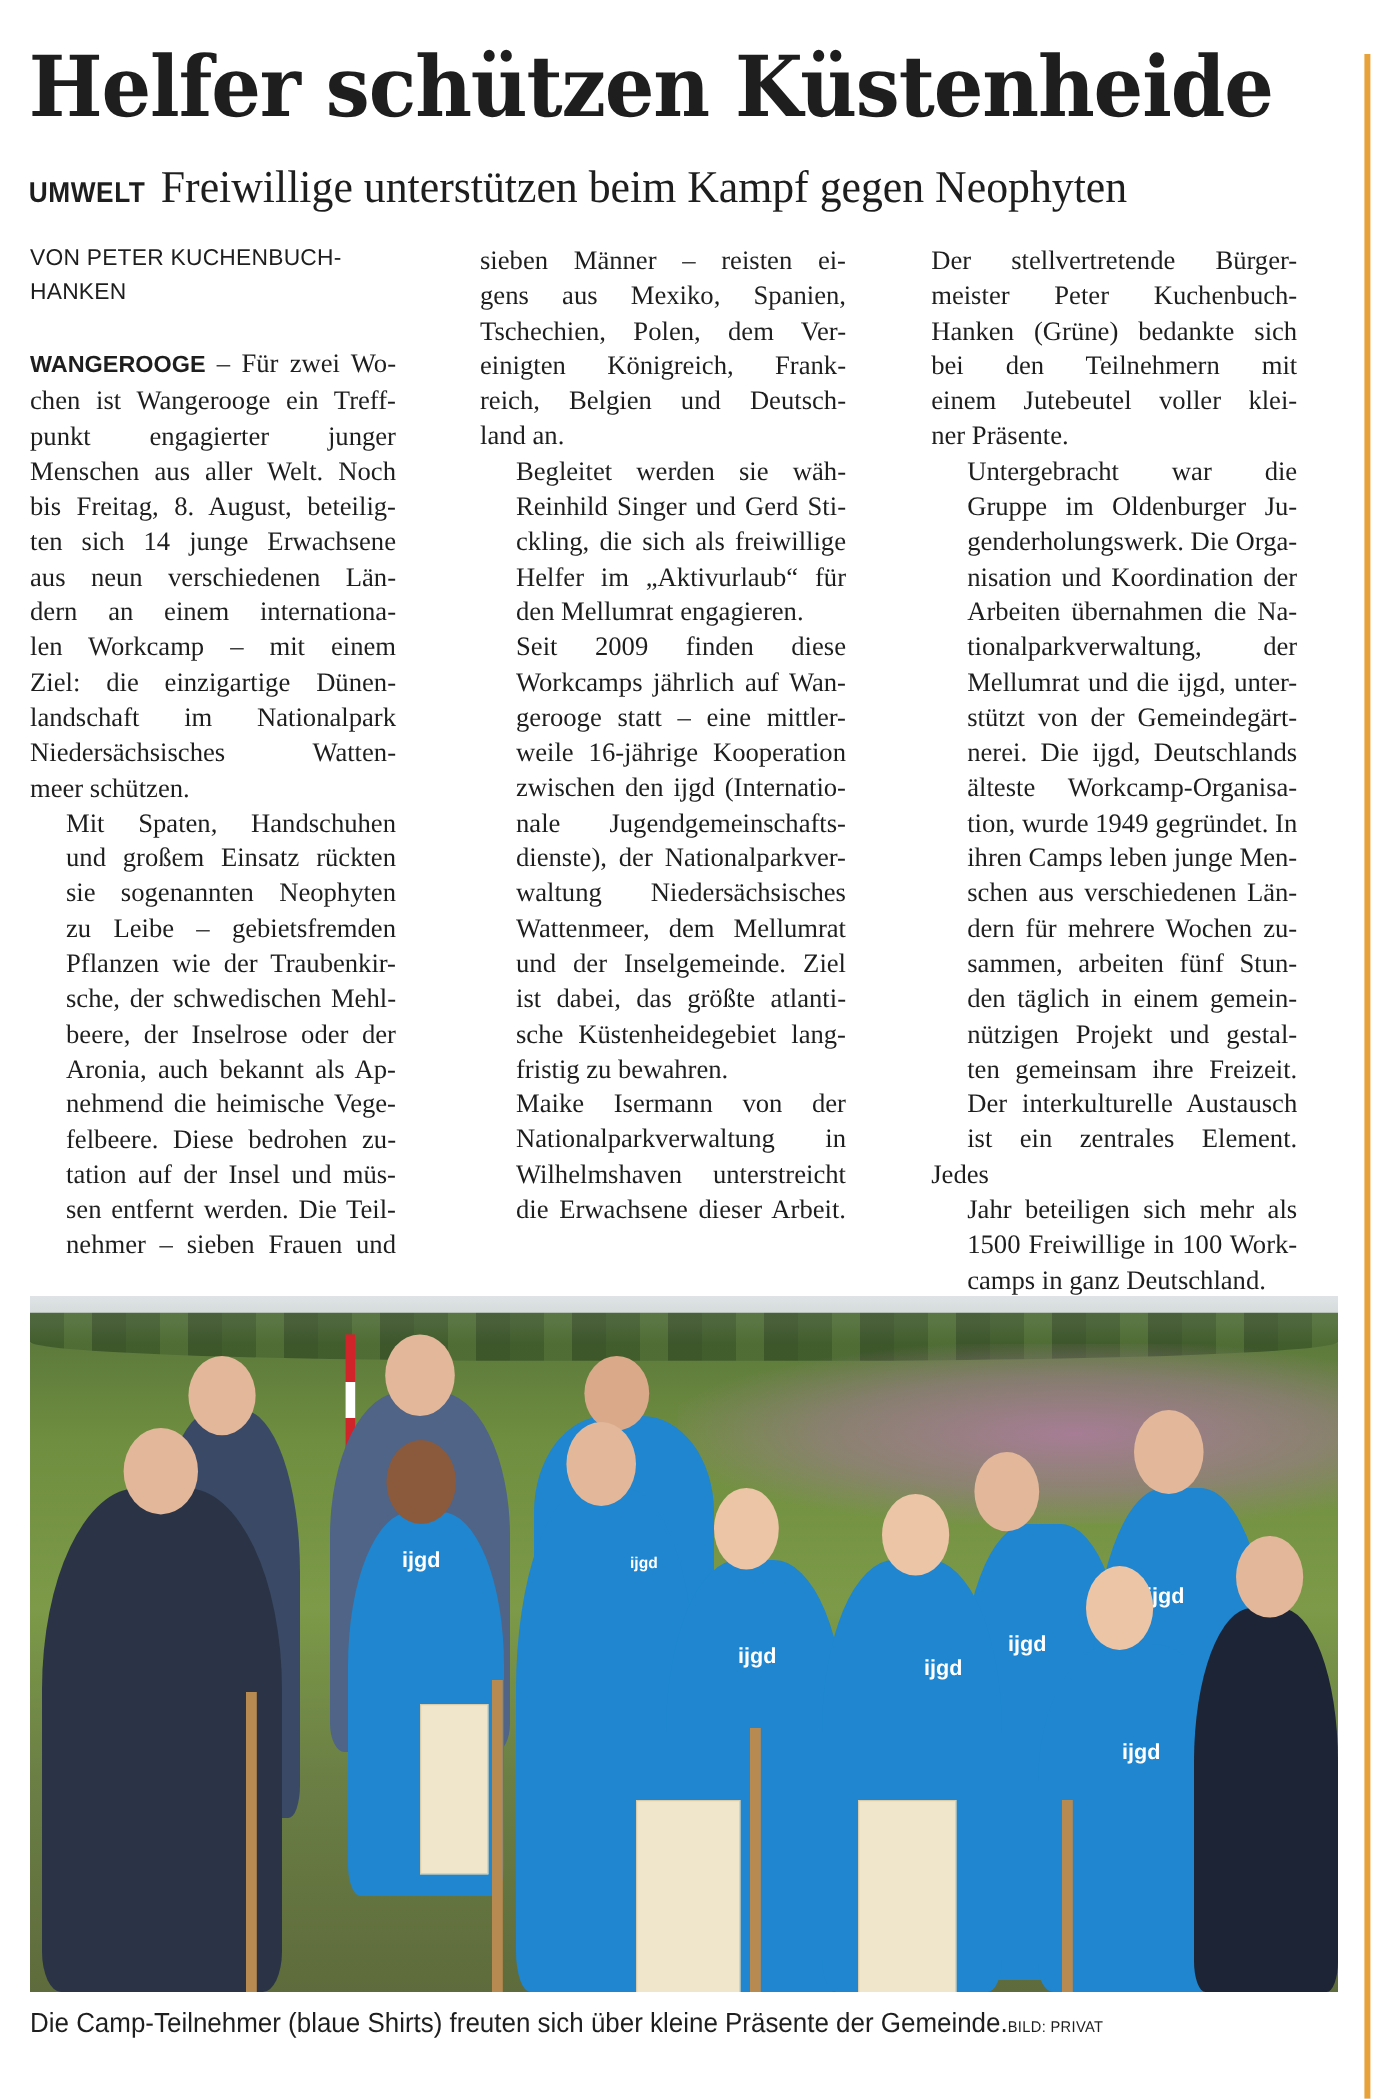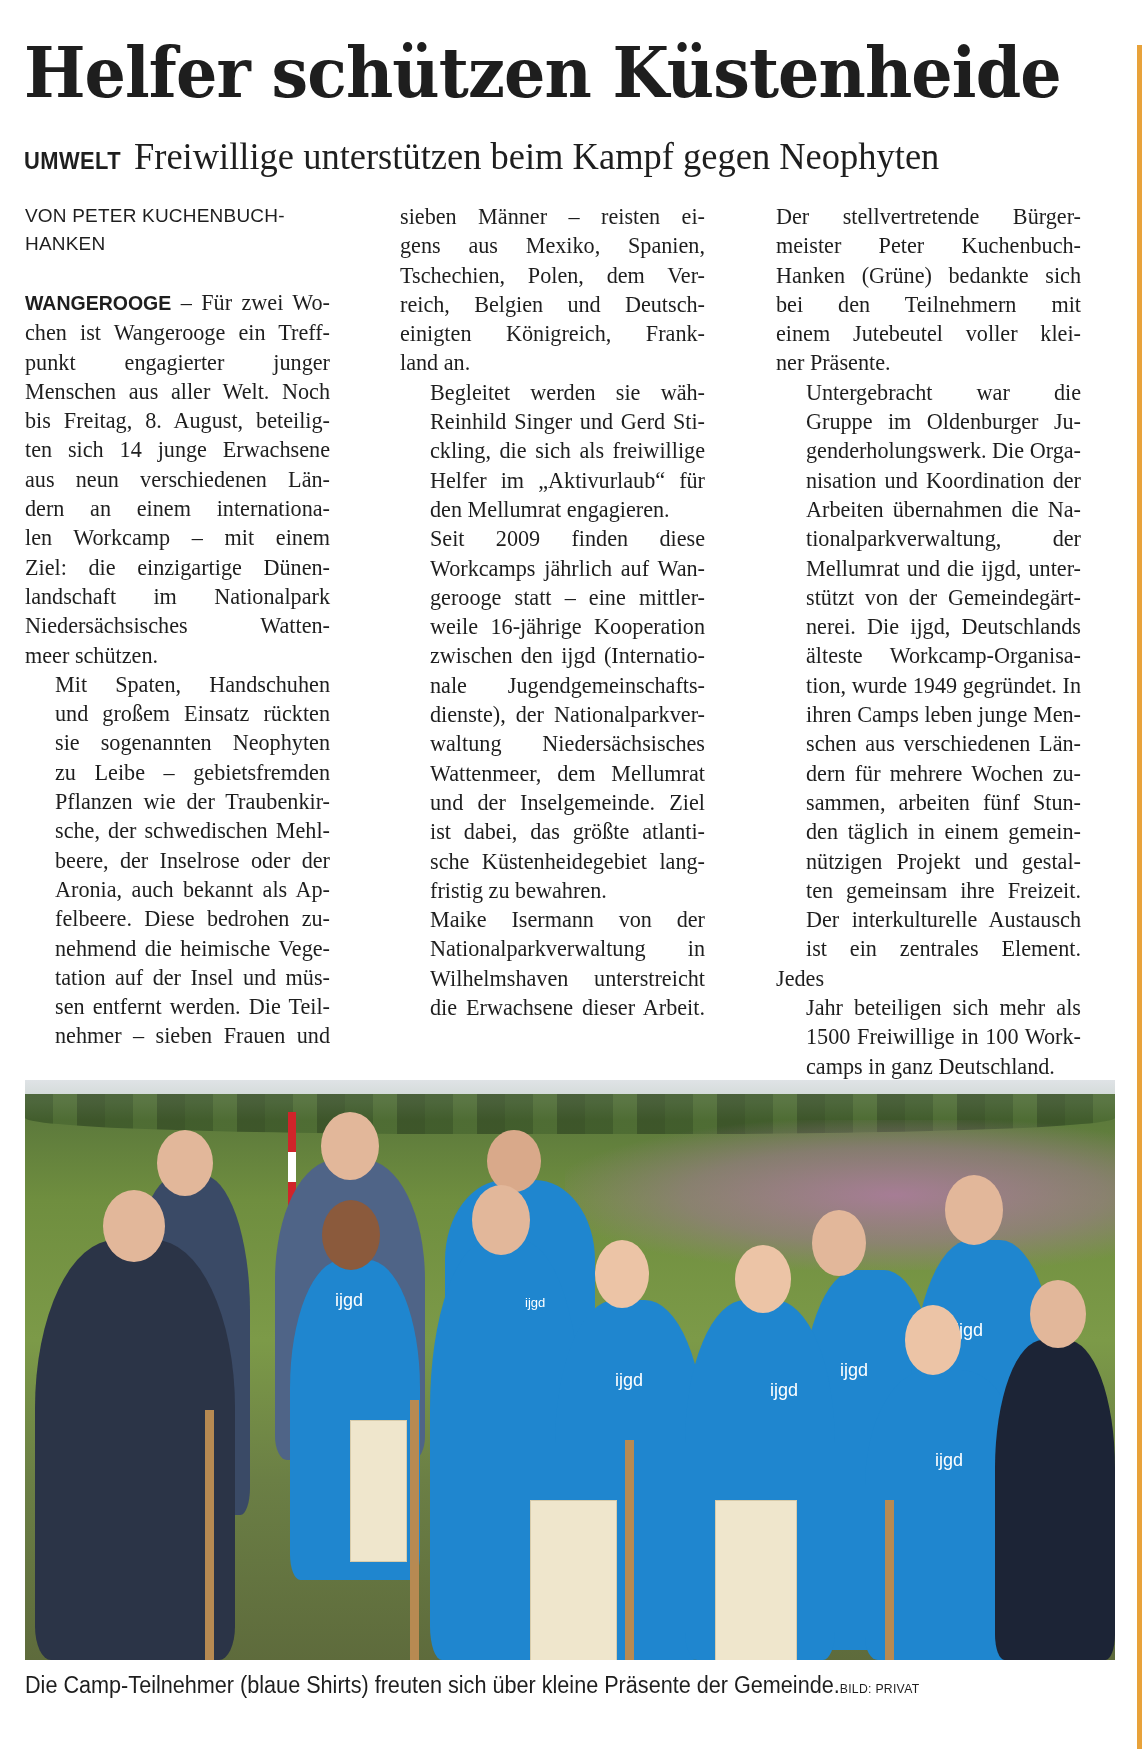--- a/index.html
+++ b/index.html
@@ -57,21 +57,21 @@
   .photo .person {
     position: absolute; border-radius: 40% 40% 8% 8%;
   }
   .photo .head {
     position: absolute; border-radius: 50%; background: #e2b79a;
   }
   .photo .shirt { background: #1f86cf; }
   .photo .jacket { background: #2b3447; }
   .photo .logo {
     position: absolute; color: #ffffff; font-family: "Liberation Sans", sans-serif;
-    font-weight: normal; font-size: 18px; text-align: center;
+    font-weight: bold; font-size: 18px; text-align: center;
   }
   .photo .bag {
     position: absolute; background: #efe6cc; border: 1px solid #d8ccab;
   }
   .photo .stick {
     position: absolute; width: 9px; background: #b78a52;
   }
   .photo .pole {
     position: absolute; width: 8px; background: repeating-linear-gradient(180deg, #d0242a 0 40px, #ffffff 40px 70px);
   }
@@ -117,35 +117,35 @@
   </p>
   <p class="indent">
     <span class="line">Mit Spaten, Handschuhen</span>
     <span class="line">und großem Einsatz rückten</span>
     <span class="line">sie sogenannten Neophyten</span>
     <span class="line">zu Leibe – gebietsfremden</span>
     <span class="line">Pflanzen wie der Traubenkir-</span>
     <span class="line">sche, der schwedischen Mehl-</span>
     <span class="line">beere, der Inselrose oder der</span>
     <span class="line">Aronia, auch bekannt als Ap-</span>
+    <span class="line">nehmend die heimische Vege-</span>
     <span class="line">felbeere. Diese bedrohen zu-</span>
-    <span class="line">nehmend die heimische Vege-</span>
     <span class="line">tation auf der Insel und müs-</span>
     <span class="line">sen entfernt werden. Die Teil-</span>
     <span class="line">nehmer – sieben Frauen und</span>
   </p>
 </div>
 
 <div class="col col2">
   <p>
     <span class="line">sieben Männer – reisten ei-</span>
     <span class="line">gens aus Mexiko, Spanien,</span>
     <span class="line">Tschechien, Polen, dem Ver-</span>
+    <span class="line">einigten Königreich, Frank-</span>
     <span class="line">reich, Belgien und Deutsch-</span>
-    <span class="line">einigten Königreich, Frank-</span>
     <span class="line last">land an.</span>
   </p>
   <p class="indent">
     <span class="line">Begleitet werden sie wäh-</span>
     <span class="line">Reinhild Singer und Gerd Sti-</span>
     <span class="line">ckling, die sich als freiwillige</span>
     <span class="line">Helfer im „Aktivurlaub“ für</span>
     <span class="line last">den Mellumrat engagieren.</span>
   </p>
   <p class="indent">

